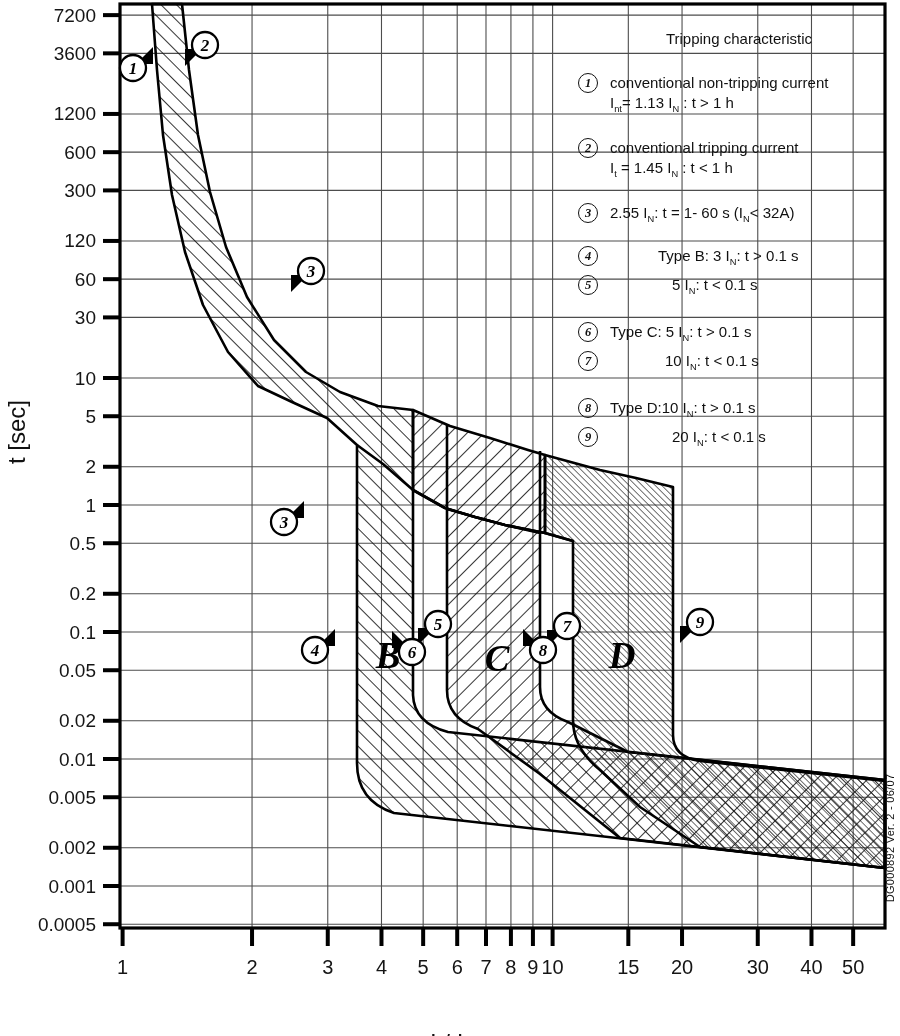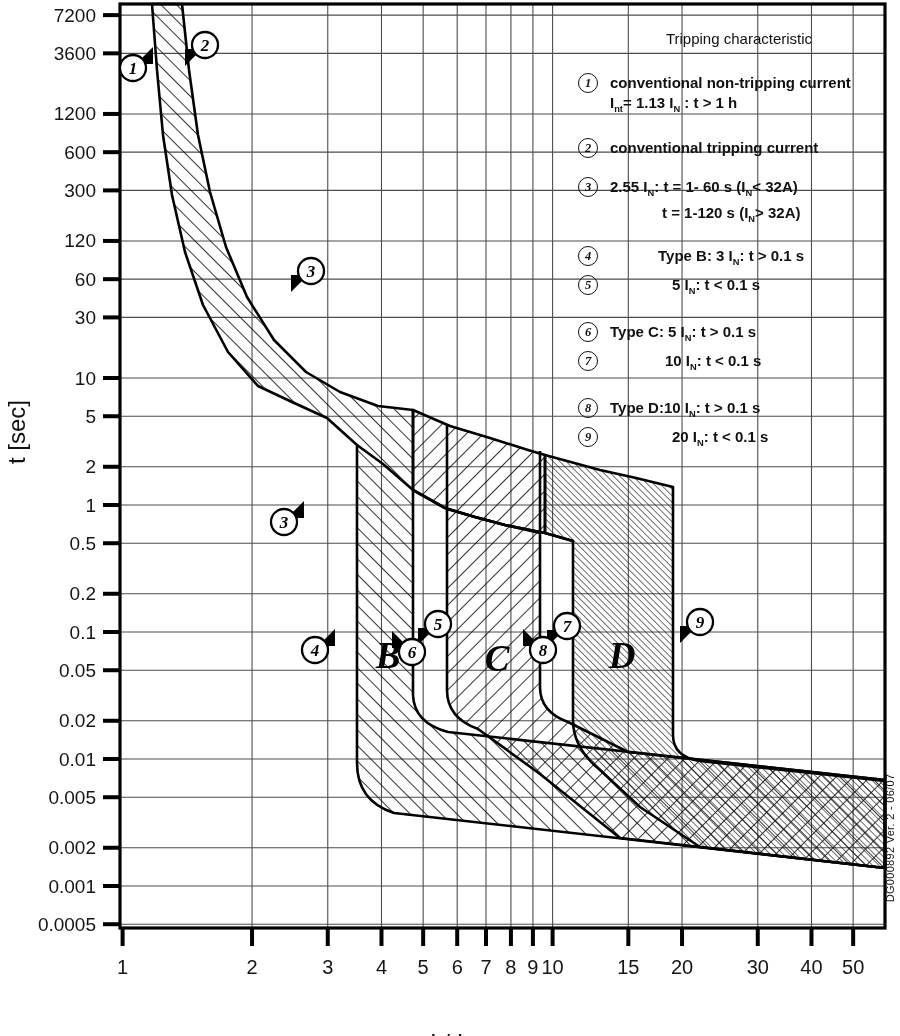--- a/index.html
+++ b/index.html
@@ -9,21 +9,21 @@
   .ticklab{font-family:"Liberation Sans",sans-serif;font-size:19px;fill:#151515;}
   .xticklab{font-family:"Liberation Sans",sans-serif;font-size:20px;fill:#151515;}
   .marker-num{font-family:"Liberation Serif",serif;font-style:italic;font-weight:bold;font-size:17px;fill:#000;}
   .band-letter{font-family:"Liberation Serif",serif;font-style:italic;font-weight:bold;font-size:37px;fill:#000;}
   #legend{position:absolute;left:578px;top:28px;width:322px;}
   #legend-title{text-align:center;font-size:15px;line-height:22px;margin-bottom:23px;}
   .leg-item{display:flex;align-items:flex-start;}
   .leg-circle{flex:0 0 20px;width:20px;height:20px;border:1.6px solid #111;border-radius:50%;
     font-size:12.5px;line-height:19px;text-align:center;margin-right:12px;margin-top:0;box-sizing:border-box;font-style:italic;font-family:"Liberation Serif",serif;font-weight:bold;}
   .leg-text{font-size:15px;line-height:20px;}
-  .leg-line{white-space:nowrap;font-weight:bold;}
+  .leg-line{white-space:nowrap;}
   sub{font-size:0.62em;}
   #ylabel{position:absolute;left:-28px;top:418px;font-size:24px;transform:rotate(-90deg);transform-origin:center;width:90px;text-align:center;}
   #xlabel{position:absolute;left:430px;top:1029px;font-size:24px;}
   #watermark{position:absolute;left:890px;top:838px;transform:translate(-50%,-50%) rotate(-90deg);font-size:11px;white-space:nowrap;letter-spacing:0.3px;}
 </style>
 </head>
 <body>
 
 <div id="stage">
 
@@ -242,27 +242,27 @@
           <div class="leg-circle">1</div>
           <div class="leg-text">
             <div class="leg-line" style="padding-left: 0px;">conventional non-tripping current</div>
             <div class="leg-line" style="padding-left: 0px;">I<sub>nt</sub>= 1.13 I<sub>N</sub> : t &gt; 1 h</div>
           </div>
         </div>
         <div class="leg-item" style="margin-top: 19px;">
           <div class="leg-circle">2</div>
           <div class="leg-text">
             <div class="leg-line" style="padding-left: 0px;">conventional tripping current</div>
+            <div class="leg-line" style="padding-left: 0px;">I<sub>t</sub> = 1.45 I<sub>N</sub> : t &lt; 1 h</div>
           </div>
         </div>
         <div class="leg-item" style="margin-top: 19px;">
           <div class="leg-circle">3</div>
           <div class="leg-text">
             <div class="leg-line" style="padding-left: 0px;">2.55 I<sub>N</sub>: t = 1- 60 s (I<sub>N</sub>&lt; 32A)</div>
-            <div class="leg-line" style="padding-left: 52px;">t = 1-120 s (I<sub>N</sub>&gt; 32A)</div>
           </div>
         </div>
         <div class="leg-item" style="margin-top: 17px;">
           <div class="leg-circle">4</div>
           <div class="leg-text">
             <div class="leg-line" style="padding-left: 0px; margin-left: 48px;">Type B: 3 I<sub>N</sub>: t &gt; 0.1 s</div>
           </div>
         </div>
         <div class="leg-item" style="margin-top: 3px;">
           <div class="leg-circle">5</div>

